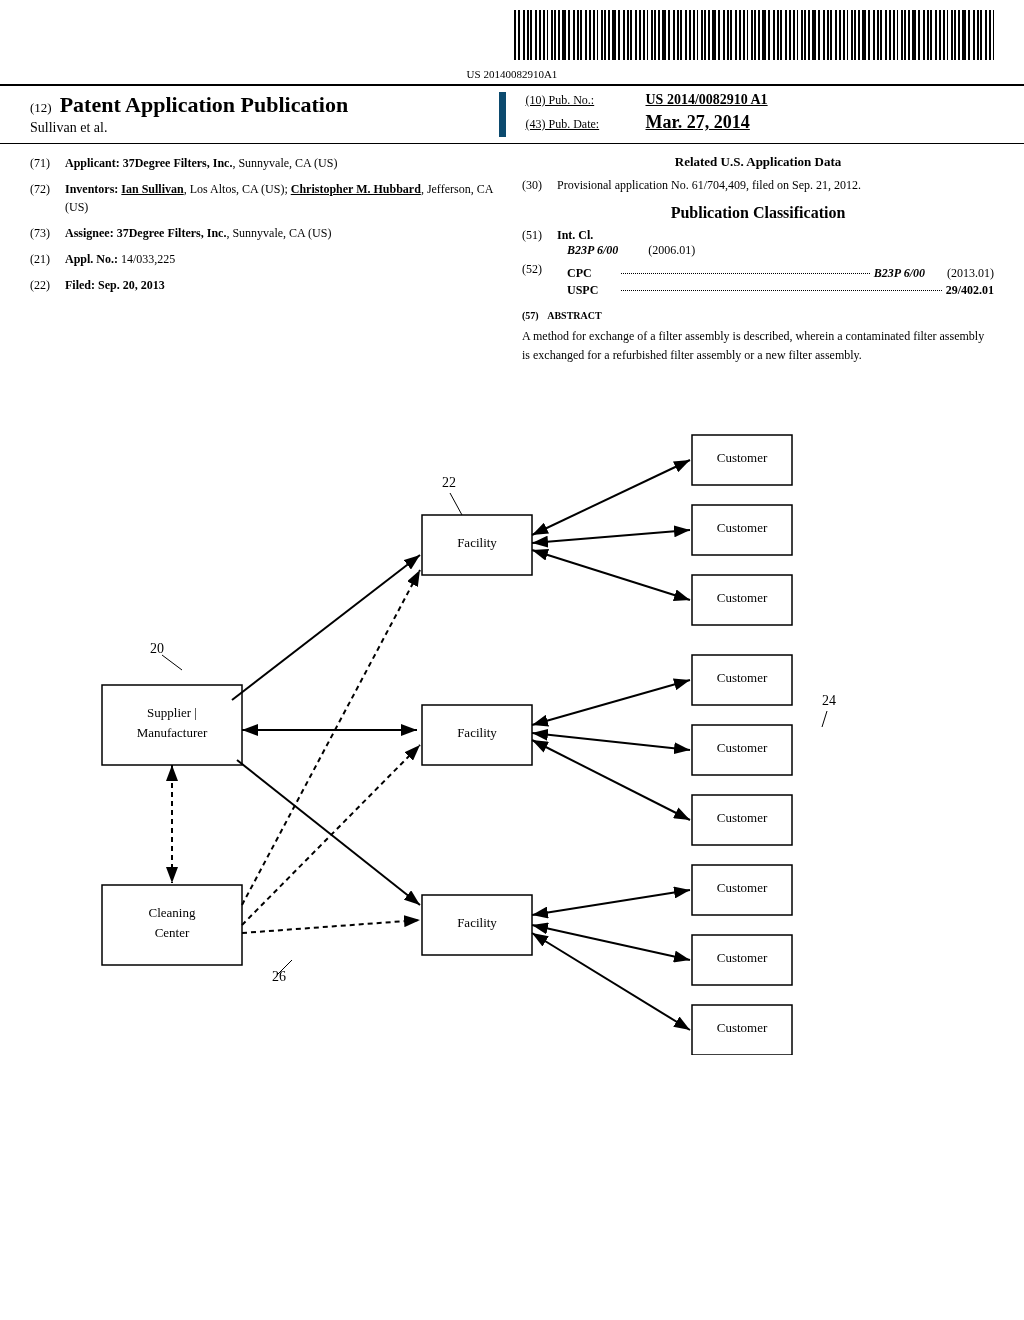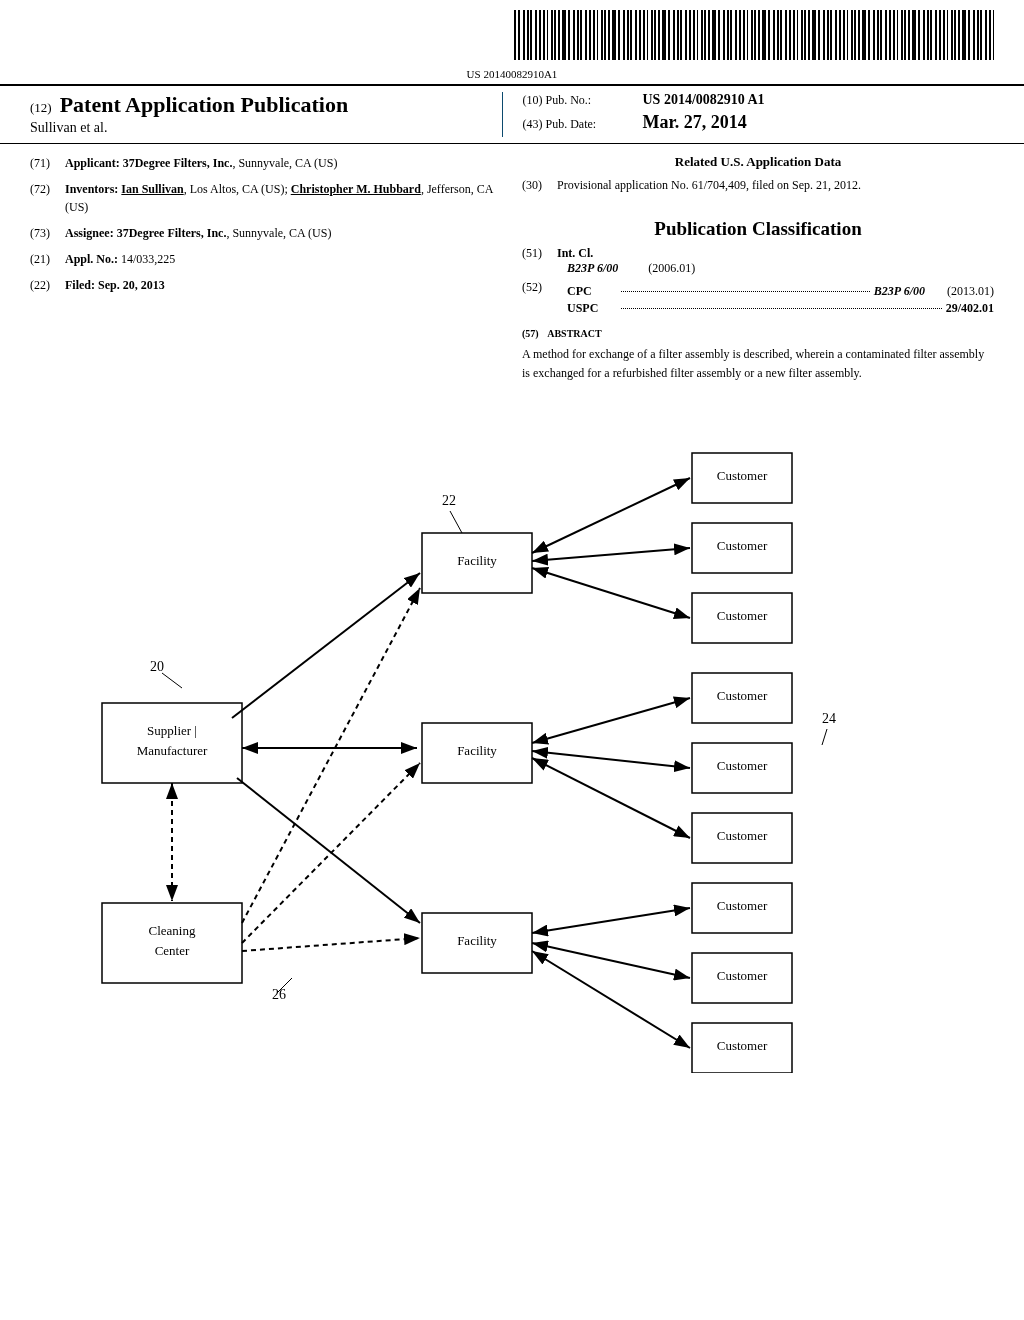--- a/index.html
+++ b/index.html
@@ -32,21 +32,22 @@
       border-top: 2px solid #000;
       border-bottom: 1px solid #000;
       padding: 6px 30px;
     }
     .header-left {
       flex: 1;
     }
     .header-right {
       flex: 1;
       padding-left: 20px;
-      border-left: 1px solid #0c4a6e;
+      border-left: 7px solid #0c4a6e;
+      text-decoration: underline;
     }
     .patent-label {
       font-size: 13px;
     }
     .patent-subtitle {
       font-size: 22px;
       font-weight: bold;
     }
     .inventors-line {
       font-size: 14px;
@@ -106,22 +107,22 @@
 
     .related-heading {
       text-align: center;
       font-weight: bold;
       font-size: 13px;
       margin-bottom: 6px;
     }
     .pub-class-heading {
       text-align: center;
       font-weight: bold;
-      font-size: 19px;
-      margin-top: 24px;
+      font-size: 16px;
+      margin-top: 10px;
       margin-bottom: 6px;
     }
     .abstract-heading {
       text-align: left;
       font-weight: bold;
       font-size: 10px;
       margin-top: 10px;
       margin-bottom: 6px;
     }
 

